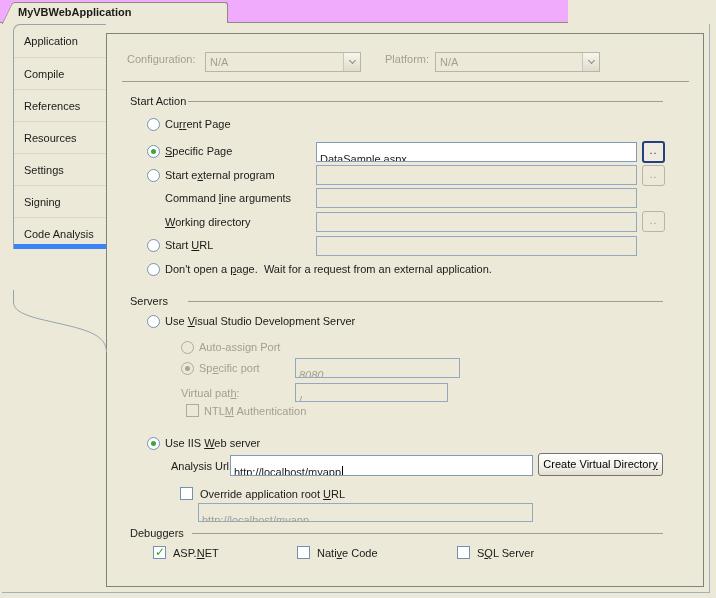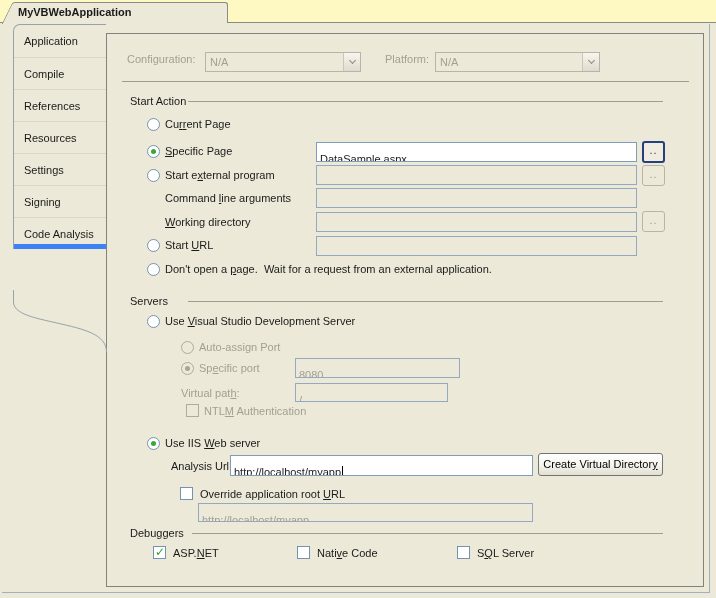--- a/index.html
+++ b/index.html
@@ -1,21 +1,21 @@
 <!DOCTYPE html>
 <html><head>
 <meta charset="utf-8">
 <style>
   * { margin:0; padding:0; box-sizing:border-box; }
   html,body { background:#ECE9D8; }
   body { font-family:"Liberation Sans","DejaVu Sans",sans-serif; font-size:11px; color:#1a1a1a; }
   #page { position:relative; width:716px; height:598px; background:#ECE9D8; overflow:hidden; }
 
   
-  .topstrip { position:absolute; left:0; top:0; width:716px; height:23px; background:#fef9c3; border-bottom:1px solid #8A8B85; }
+  .topstrip { position:absolute; left:0; top:0; width:568px; height:23px; background:#f0abfc; border-bottom:1px solid #8A8B85; }
   .doc-tab { position:absolute; left:16px; top:2px; width:212px; height:21px; background:#ECE9D8;
              border-top:1px solid #8A8B85; border-right:1px solid #8A8B85; border-top-right-radius:3px; z-index:3; }
   .doc-tab::before { content:""; position:absolute; left:-9px; top:-1px; width:18px; height:21px; background:#ECE9D8;
              border-left:1px solid #8A8B85; border-top:1px solid #8A8B85; transform:skewX(-26deg); border-top-left-radius:3px; }
   .doc-tab .tab-label { position:absolute; left:2px; top:3px; font-weight:bold; white-space:pre; }
 
   
   .sidebar { position:absolute; left:13px; top:24px; width:93px; border-top:1px solid #97A2AC; border-left:1px solid #97A2AC;
              border-top-left-radius:7px; z-index:2; }
   .side-item { position:relative; height:32px; line-height:32px; padding-left:10px; cursor:default; }
@@ -146,21 +146,21 @@
   <div class="grpline" style="left:188px;top:301px;width:475px;"></div>
 
   <span class="radio" style="left:147px;top:315px;"></span>
   <span class="lbl" style="left:165px;top:315px;"><span>U</span><span>s</span><span>e</span><span> </span><span style="text-decoration: underline;">V</span><span>i</span><span>s</span><span>u</span><span>a</span><span>l</span><span> </span><span>S</span><span>t</span><span>u</span><span>d</span><span>i</span><span>o</span><span> </span><span>D</span><span>e</span><span>v</span><span>e</span><span>l</span><span>o</span><span>p</span><span>m</span><span>e</span><span>n</span><span>t</span><span> </span><span>S</span><span>e</span><span>r</span><span>v</span><span>e</span><span>r</span></span>
 
   <span class="radio dis" style="left:181px;top:341px;"></span>
   <span class="lbl dim" style="left:199px;top:341px;"><span>A</span><span>u</span><span>t</span><span>o</span><span>-</span><span>a</span><span>s</span><span>s</span><span>i</span><span style="text-decoration: underline;">g</span><span>n</span><span> </span><span>P</span><span>o</span><span>r</span><span>t</span></span>
 
   <span class="radio dis sel" style="left:181px;top:362px;"></span>
   <span class="lbl dim" style="left:199px;top:362px;"><span>S</span><span>p</span><span style="text-decoration: underline;">e</span><span>c</span><span>i</span><span>f</span><span>i</span><span>c</span><span> </span><span>p</span><span>o</span><span>r</span><span>t</span></span>
-  <div class="tb dis" style="left:295px;top:358px;width:165px;height:20px;"><span>8080</span></div>
+  <div class="tb dis" style="left:295px;top:358px;width:165px;height:20px;font-style:italic;"><span>8080</span></div>
 
   <span class="lbl dim" style="left:181px;top:387px;"><span>V</span><span>i</span><span>r</span><span>t</span><span>u</span><span>a</span><span>l</span><span> </span><span>p</span><span>a</span><span>t</span><span style="text-decoration: underline;">h</span><span>:</span></span>
   <div class="tb dis" style="left:295px;top:383px;width:153px;height:19px;"><span>/</span></div>
 
   <span class="check dis" style="left:186px;top:404px;"></span>
   <span class="lbl dim" style="left:204px;top:405px;"><span>N</span><span>T</span><span>L</span><span style="text-decoration: underline;">M</span><span> </span><span>A</span><span>u</span><span>t</span><span>h</span><span>e</span><span>n</span><span>t</span><span>i</span><span>c</span><span>a</span><span>t</span><span>i</span><span>o</span><span>n</span></span>
 
   <span class="radio sel" style="left:147px;top:437px;"></span>
   <span class="lbl" style="left:165px;top:437px;"><span>U</span><span>s</span><span>e</span><span> </span><span>I</span><span>I</span><span>S</span><span> </span><span style="text-decoration: underline;">W</span><span>e</span><span>b</span><span> </span><span>s</span><span>e</span><span>r</span><span>v</span><span>e</span><span>r</span></span>
 

